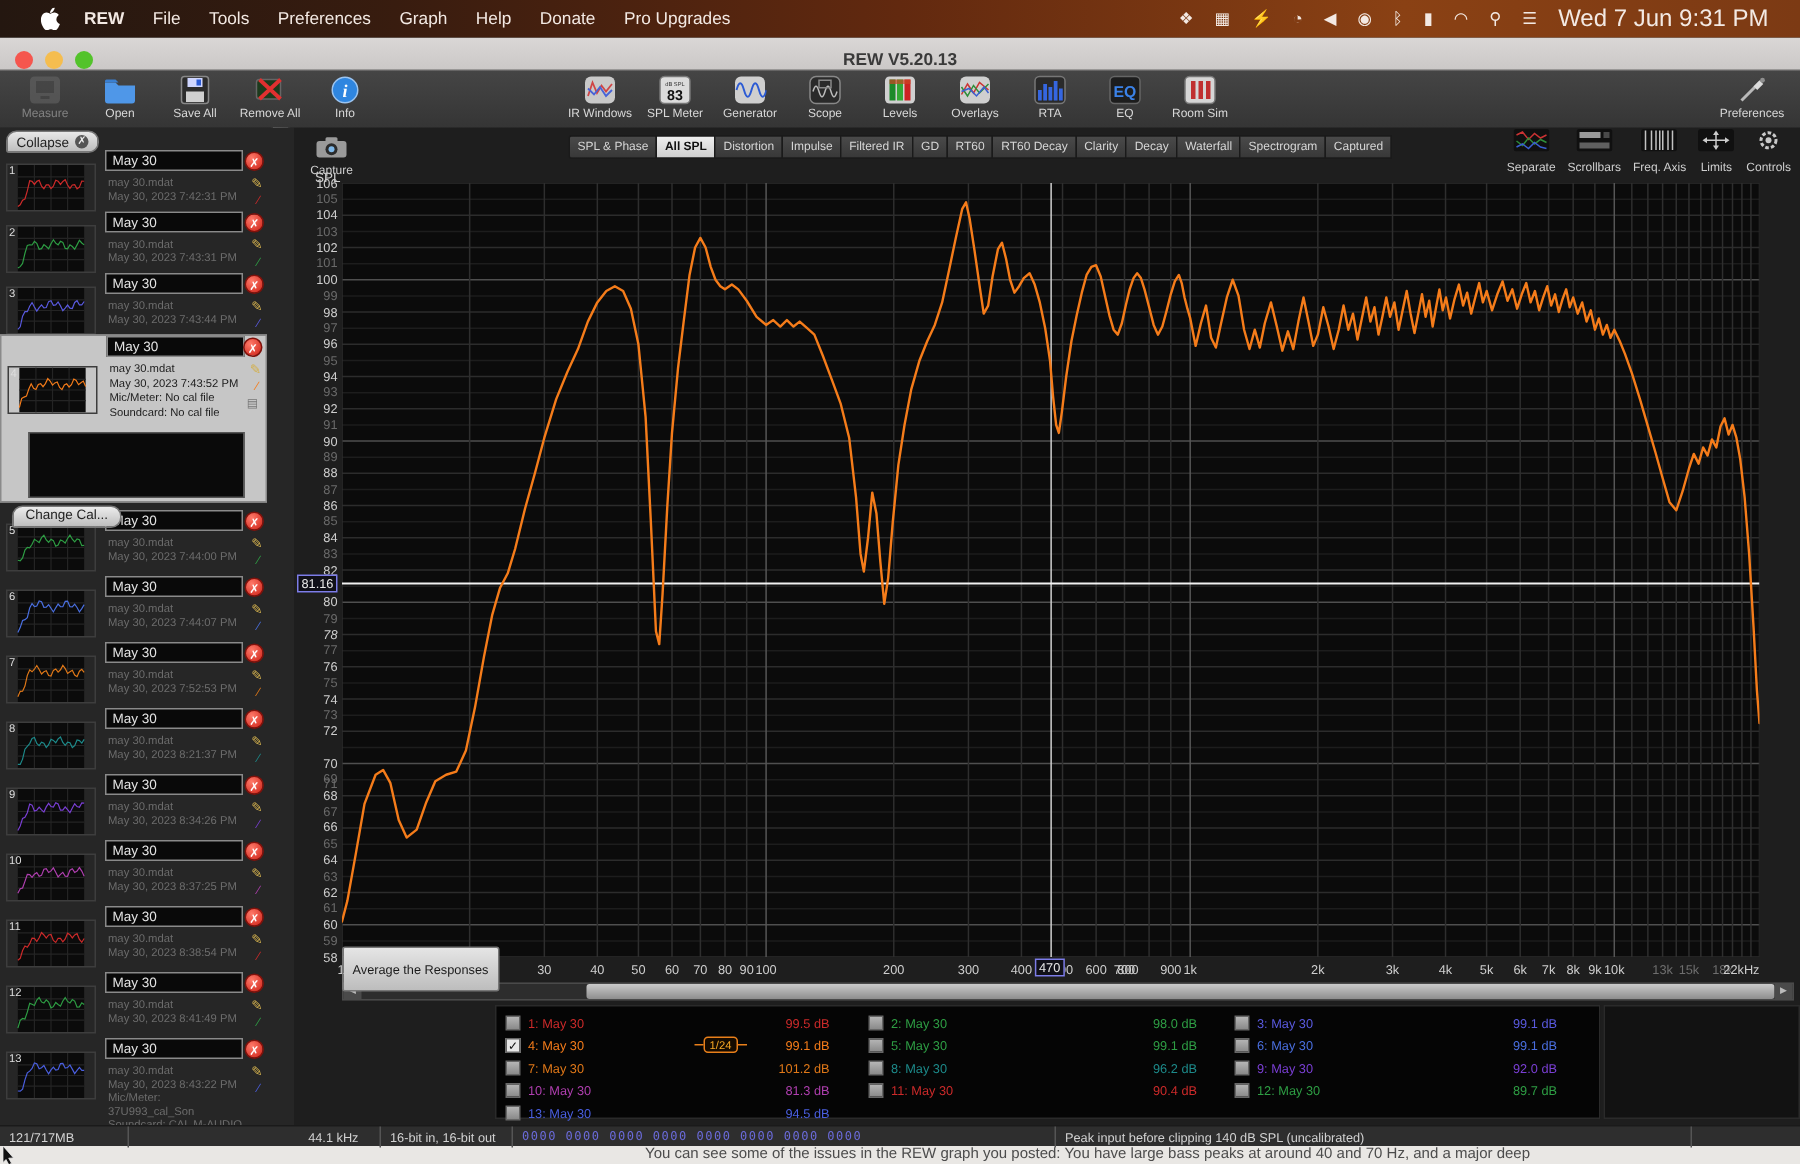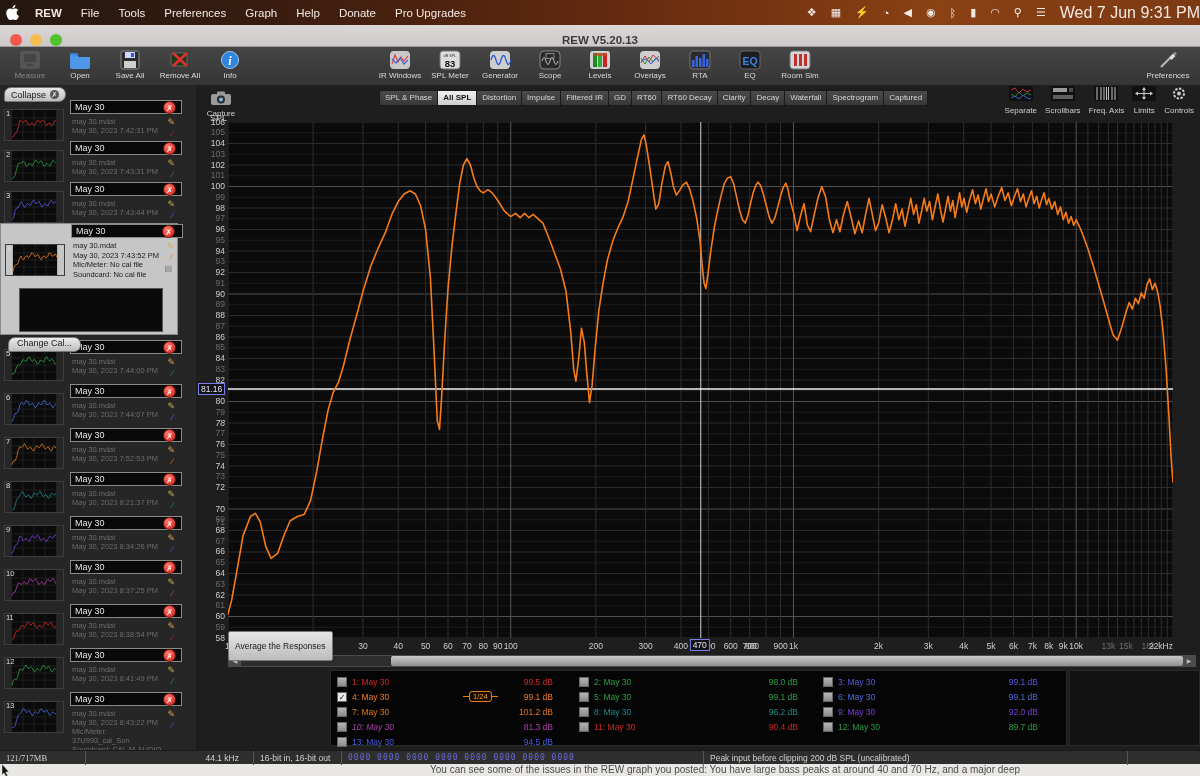--- a/index.html
+++ b/index.html
@@ -3,21 +3,21 @@
 <meta charset="utf-8">
 <style>
   * { margin:0; padding:0; box-sizing:border-box; }
   html,body { width:1200px; height:776px; overflow:hidden; background:#000; }
   body { font-family:"Liberation Sans", sans-serif; -webkit-font-smoothing:antialiased; }
   #screen { position:relative; width:1200px; height:776px; background:#1e1e1e; overflow:hidden; }
 
   
   #menubar { position:absolute; left:0; top:0; width:1200px; height:25px;
     background:linear-gradient(90deg,#241710 0%,#381c0f 22%,#62290f 50%,#8a4114 78%,#7c3a14 100%);
-    display:flex; align-items:center; color:#f3e9e3; font-size:11.5px; padding:0 0; z-index:50; }
+    display:flex; align-items:center; color:#f3e9e3; font-size:11.5px; padding:0 21px; z-index:50; }
   .menu-item { margin-right:19px; cursor:default; }
   .menu-item.bold { font-weight:bold; }
   #apple-logo { width:13px; height:15px; margin:0 16px 0 6px; }
   #menu-status { margin-left:auto; display:flex; align-items:center; gap:14px; font-size:11px; }
   .mstat { font-size:11px; color:#f3e9e3; }
   #menu-clock { font-size:16px; }
 
   
   #titlebar { position:absolute; left:0; top:25px; width:1200px; height:22px;
     background:linear-gradient(#dad7d6,#cbc8c7); border-bottom:1px solid #9a9897;
@@ -44,21 +44,21 @@
   
   #sidebar { position:absolute; left:0; top:85px; width:196px; height:665px; background:#262626; overflow:hidden; z-index:20; }
   #collapse-btn { position:absolute; left:4px; top:2px; height:15px; padding:0 6px;
     background:linear-gradient(#e8e8e8,#bdbdbd); border:1px solid #777; border-radius:7px 7px 7px 2px;
     font-size:9px; color:#222; display:flex; align-items:center; gap:4px; cursor:pointer; z-index:6; }
   .collapse-x { width:9px; height:9px; border-radius:50%; background:#555; color:#eee; font-size:7px; line-height:9px; text-align:center; }
   .meas-item { position:absolute; left:0; width:178px; height:42px; }
   .meas-thumb { position:absolute; left:4px; top:9px; width:60px; height:32px; border:1px solid #3d3d3d; cursor:pointer; }
   .meas-thumb svg { display:block; width:58px; height:30px; }
   .meas-num { position:absolute; left:6px; top:9px; font-size:7.5px; color:#ddd; z-index:3; }
-  .meas-name { position:absolute; left:70px; top:0px; width:112px; height:14px; background:#090909;
+  .meas-name { position:absolute; left:70px; top:0px; width:92px; height:14px; background:#090909;
     border:1px solid #8a8a8a; color:#e4e4e4; font-size:9px; font-family:"Liberation Sans",sans-serif; padding:0 4px; }
   .meas-x { position:absolute; right:2px; top:1px; width:13px; height:13px; border-radius:50%;
     background:radial-gradient(circle at 35% 30%,#ff7a6a,#cc1f14); color:#fff; font-size:8px; line-height:13px;
     text-align:center; cursor:pointer; border:1px solid #7e120c; }
   .meas-file { position:absolute; left:72px; top:17px; font-size:7.5px; color:#6c6c6c; line-height:9px; width:92px; }
   .meas-pencil { position:absolute; right:3px; top:17px; font-size:9px; color:#d2b04e; cursor:pointer; }
   .meas-slash { position:absolute; right:5px; top:29px; font-size:8px; color:#9a9a9a; cursor:pointer; }
   .meas-sel { background:#c6c6c6; height:112px; border:1px solid #8a8a8a; }
   .sel-info { position:absolute; left:72px; top:17px; font-size:7.5px; color:#1c1c1c; line-height:9.5px; width:96px; }
   .sel-black { position:absolute; left:18px; top:64px; width:144px; height:44px; background:#0a0a0a; border:1px solid #555; }
@@ -107,21 +107,21 @@
   .lg-val { position:absolute; font-size:8.5px; }
   .lg-badge { position:absolute; border:1px solid #e87f1a; color:#f5a623; background:#140a00; border-radius:3px;
     font-size:7.5px; padding:0 3px; height:11px; line-height:10px; }
   .lg-badge:before, .lg-badge:after { content:""; position:absolute; top:4px; width:6px; height:1px; background:#e87f1a; }
   .lg-badge:before { left:-7px; } .lg-badge:after { right:-7px; }
 
   
   #statusbar { position:absolute; left:0; top:750px; width:1200px; height:14px; background:#2e2e2e;
     border-top:1px solid #1a1a1a; display:flex; align-items:center; font-size:8.5px; color:#d2d2d2; z-index:30; }
   .sb-cell { height:14px; line-height:14px; padding:0 6px; border-right:1px solid #555; white-space:nowrap; overflow:hidden; }
-  #sb-mem { width:86px;font-family:Liberation Serif, serif; }
+  #sb-mem { width:86px; }
   #sb-rate { width:168px; text-align:right; padding-right:14px; }
   #sb-bits { width:88px; }
   #sb-meters { width:362px; color:#6a6ad8; font-family:"DejaVu Sans Mono",monospace; letter-spacing:1px; font-size:8px; }
   #sb-peak { flex:0 0 424px; }
   #sb-empty { flex:1; border-right:none; }
 
   
   #bottomstrip { position:absolute; left:0; top:764px; width:1200px; height:12px; background:#e9e7e4; }
   #bg-text { position:absolute; left:430px; top:0px; font-size:10px; color:#4c4c4c; white-space:nowrap; }
   #mouse-cursor { position:absolute; left:1px; top:0px; }
@@ -914,21 +914,21 @@
           <span class="lg-check on">✓</span>
           <span style="color: rgb(245, 124, 26);">4: May 30</span>
         </div>
         <span class="lg-badge" style="left: 138px; top: 20px; position: absolute;">1/24</span>
         <span class="lg-val" style="color: rgb(245, 124, 26); top: 21px; left: 162px; width: 60px; text-align: right; position: absolute;">99.1 dB</span>
         <div class="lg-entry" style="left: 6px; top: 35px;">
           <span class="lg-check"></span>
           <span style="color: rgb(224, 120, 24);">7: May 30</span>
         </div>
         <span class="lg-val" style="color: rgb(224, 120, 24); top: 36px; left: 162px; width: 60px; text-align: right; position: absolute;">101.2 dB</span>
-        <div class="lg-entry" style="left: 6px; top: 50px; font-style: italic;">
+        <div class="lg-entry" style="left: 6px; top: 50px;">
           <span class="lg-check"></span>
           <span style="color: rgb(176, 63, 176);">10: May 30</span>
         </div>
         <span class="lg-val" style="color: rgb(176, 63, 176); top: 51px; left: 162px; width: 60px; text-align: right; position: absolute;">81.3 dB</span>
         <div class="lg-entry" style="left: 6px; top: 65px;">
           <span class="lg-check"></span>
           <span style="color: rgb(74, 95, 224);">13: May 30</span>
         </div>
         <span class="lg-val" style="color: rgb(74, 95, 224); top: 66px; left: 162px; width: 60px; text-align: right; position: absolute;">94.5 dB</span>
         <div class="lg-entry" style="left: 248px; top: 5px;">
@@ -973,21 +973,21 @@
         <span class="lg-val" style="color: rgb(46, 158, 68); top: 51px; left: 647px; width: 60px; text-align: right; position: absolute;">89.7 dB</span>
       </div>
     <div id="legend-right"></div>
   </div>
 
   <div id="statusbar">
     <div class="sb-cell" id="sb-mem">121/717MB</div>
     <div class="sb-cell" id="sb-rate">44.1 kHz</div>
     <div class="sb-cell" id="sb-bits">16-bit in, 16-bit out</div>
     <div class="sb-cell" id="sb-meters">0000 0000  0000 0000  0000 0000  0000 0000</div>
-    <div class="sb-cell" id="sb-peak">Peak input before clipping 200 dB SPL  (uncalibrated)</div>
+    <div class="sb-cell" id="sb-peak">Peak input before clipping 140 dB SPL  (uncalibrated)</div>
     <div class="sb-cell" id="sb-empty"></div>
   </div>
 
   <div id="bottomstrip">
     <svg id="mouse-cursor" width="10" height="12">
         <path d="M1 0l7 8-3.2.1 1.9 3.4-1.8 1-1.9-3.5L1 11z" fill="#111" stroke="#eee" stroke-width=".5"></path>
       </svg>
     <span id="bg-text">You can see some of the issues in the REW graph you posted: You have large bass peaks at around 40 and 70 Hz, and a major deep</span>
   </div>
 </div>

